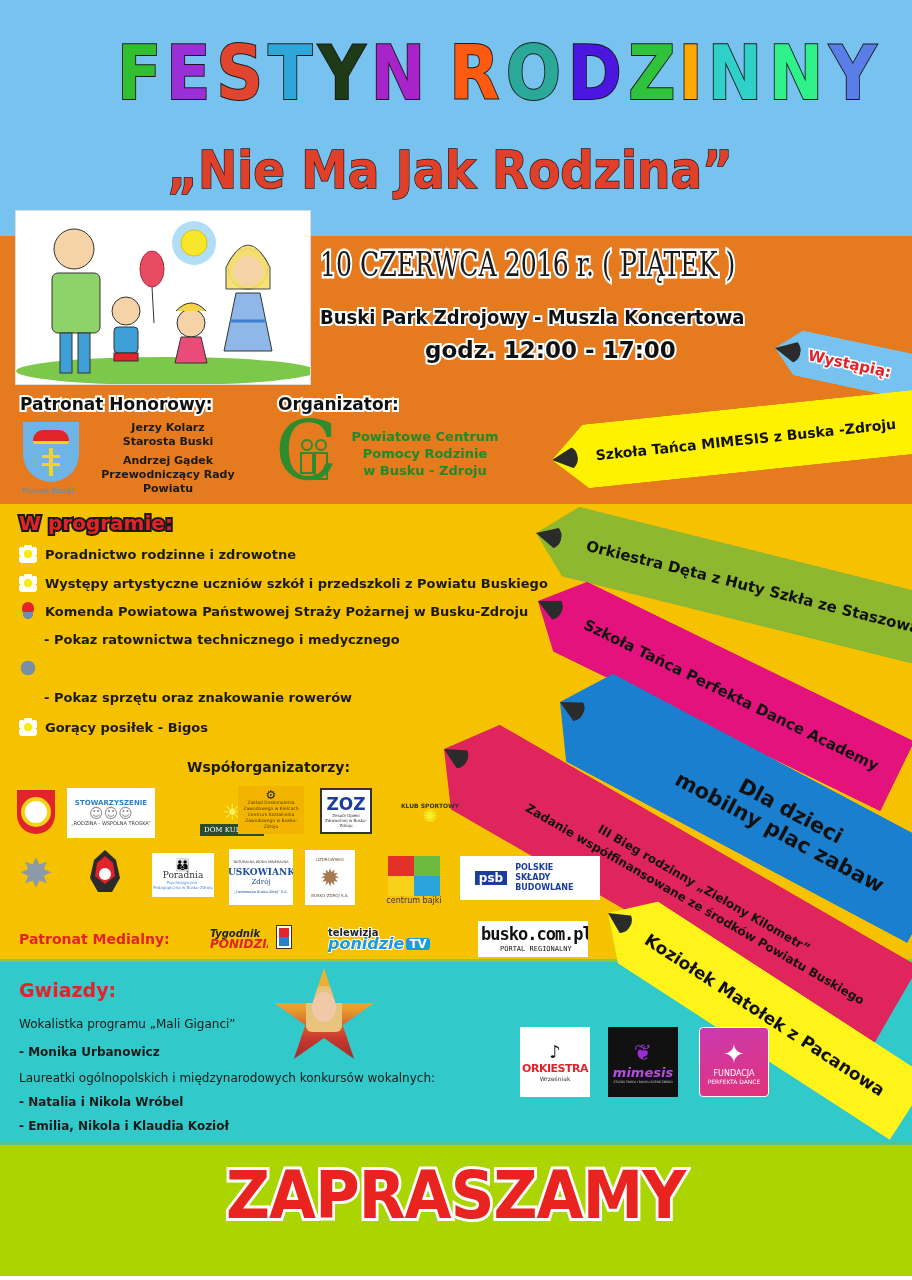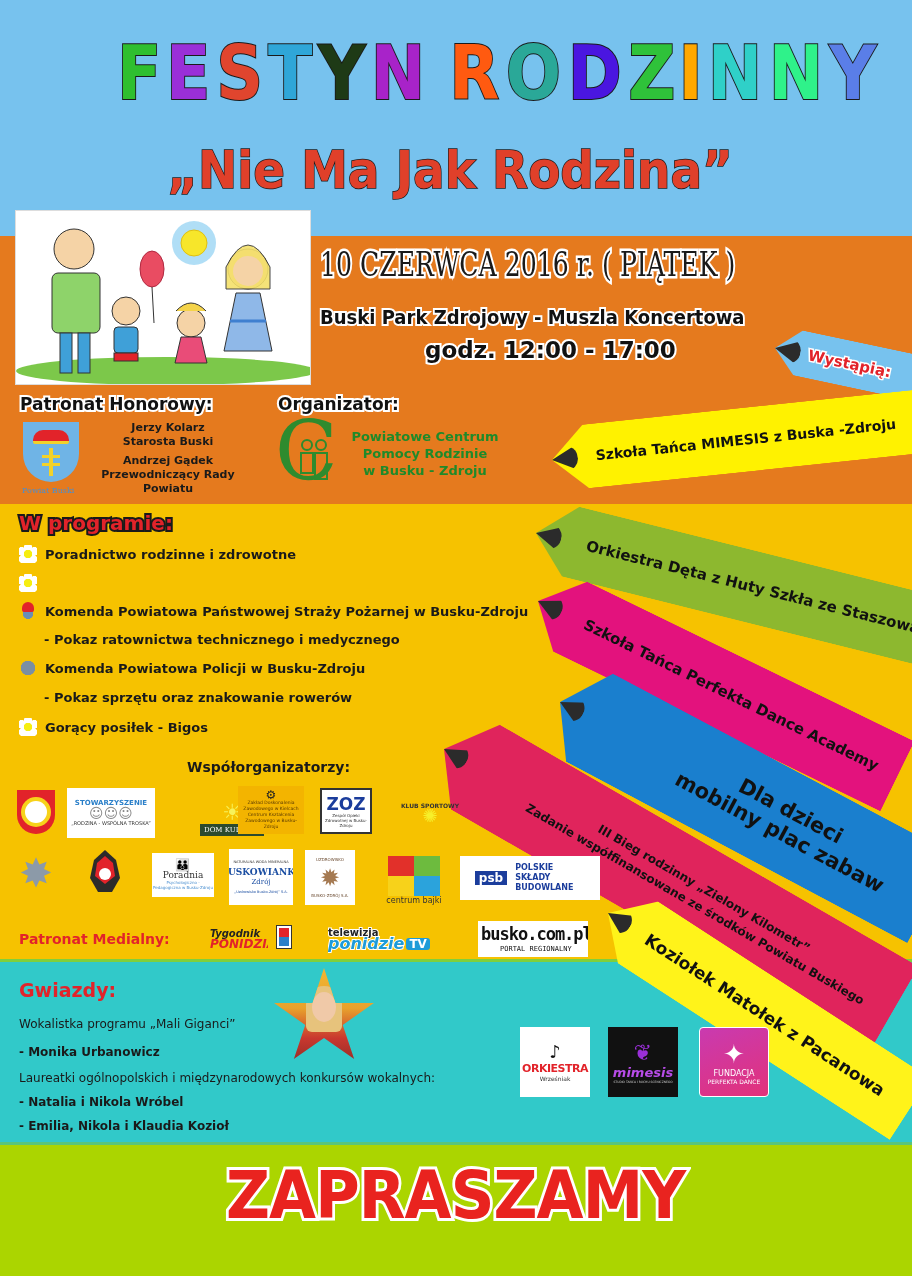--- a/index.html
+++ b/index.html
@@ -227,31 +227,31 @@
   <div class="lead"></div>
 </div>
 
 <div class="prog-title">W programie:</div>
 <div class="prog-item" style="top:543px;">
   <span class="prog-icon flower"></span>
   <span>Poradnictwo rodzinne i zdrowotne</span>
 </div>
 <div class="prog-item" style="top:572px;">
   <span class="prog-icon flower"></span>
+  <span>Występy artystyczne uczniów szkół i przedszkoli z Powiatu Buskiego</span>
 </div>
 <div class="prog-item" style="top:600px;">
   <span class="prog-icon fire-badge"></span>
   <span>Komenda Powiatowa Państwowej  Straży Pożarnej w Busku-Zdroju</span>
 </div>
 <div class="prog-item sub" style="top:628px;">
   <span>- Pokaz ratownictwa technicznego i medycznego</span>
 </div>
 <div class="prog-item" style="top:657px;">
   <span class="prog-icon police-star"></span>
-  <span>Komenda Powiatowa Policji w Busku-Zdroju</span>
 </div>
 <div class="prog-item sub" style="top:686px;">
   <span>- Pokaz sprzętu oraz znakowanie rowerów</span>
 </div>
 <div class="prog-item" style="top:716px;">
   <span class="prog-icon flower"></span>
   <span>Gorący posiłek  - Bigos</span>
 </div>
 
 <div class="coorg-title">Współorganizatorzy:</div>

